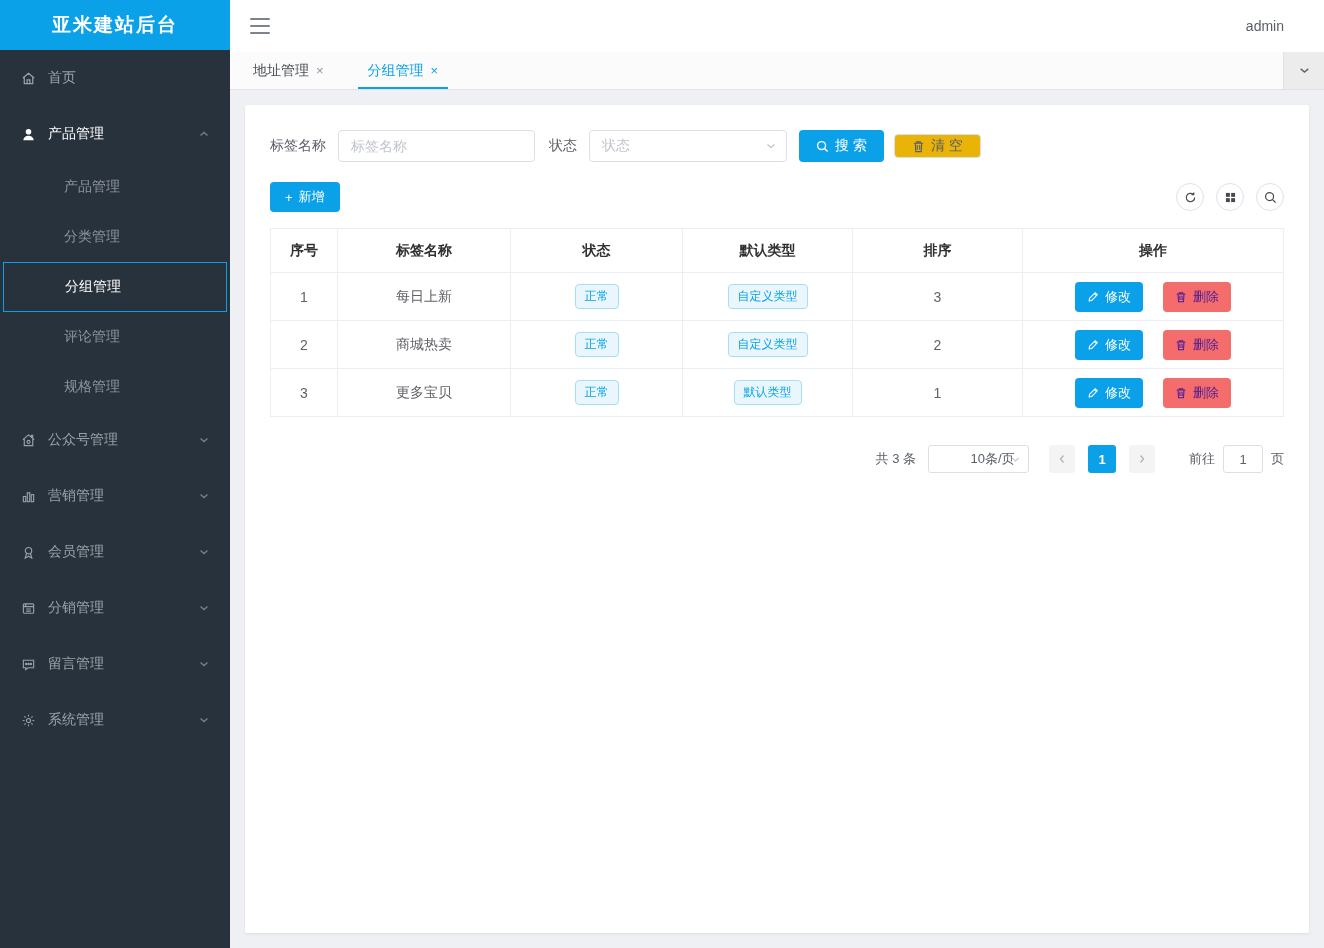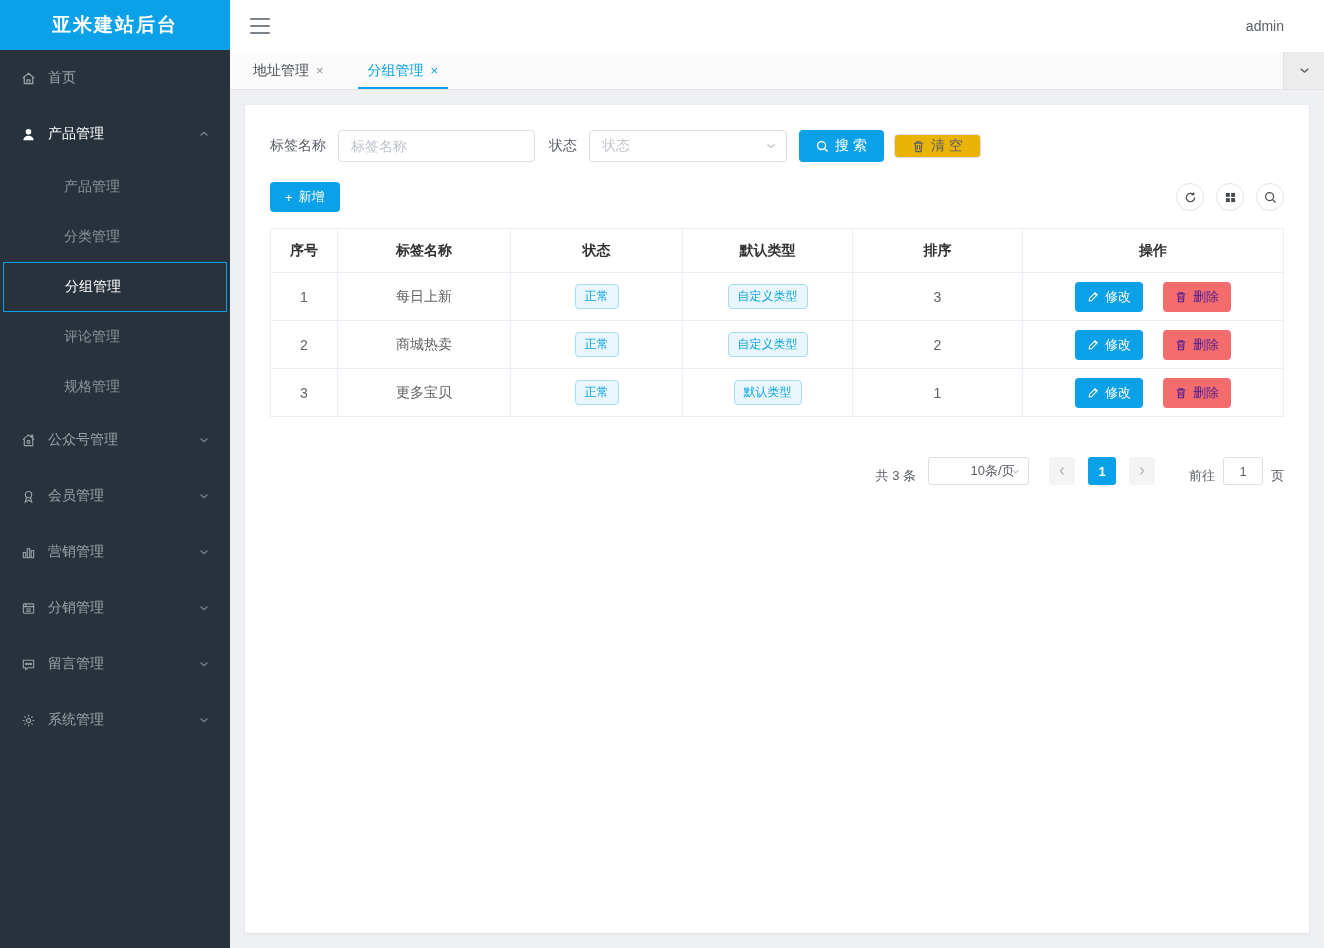--- a/index.html
+++ b/index.html
@@ -80,21 +80,21 @@
   col.c-index { width:67px; } col.c-name { width:173px; } col.c-status { width:172px; }
   col.c-type { width:170px; } col.c-sort { width:170px; } col.c-action { width:261px; }
 
   .tag { display:inline-block; padding:4px 9px; font-size:12px; line-height:1.3; border-radius:4px;
     background:#e9f7fd; border:1px solid #a7dcf5; color:#0aa1e9; }
 
   .btn-edit { height:30px; padding:0 12px; font-size:13px; margin-right:16px; }
   .btn-del { height:30px; padding:0 12px; font-size:13px; background:#f56c6c; color:#4c1d95; }
 
   
-  .pagination { display:flex; align-items:flex-end; justify-content:flex-end; margin-top:40px;
+  .pagination { display:flex; align-items:center; justify-content:flex-end; margin-top:28px;
     font-size:13px; color:#5a5e66; }
   .pg-total { margin-right:12px; }
   .pg-size { width:101px; height:28px; border:1px solid #dcdfe6; border-radius:3px; background:#fff;
     display:flex; align-items:center; justify-content:center; position:relative; cursor:pointer;padding-left:28px; }
   .pg-size .sel-chev { position:absolute; right:7px; color:#c0c4cc; display:flex; }
   .pg-btn { width:26px; height:28px; background:#f4f4f5; border-radius:3px; display:flex;
     align-items:center; justify-content:center; color:#b3b7bd; cursor:pointer; }
   .pg-prev { margin-left:20px; }
   .pg-page { min-width:28px; height:28px; background:#0aa1e9; color:#fff; border-radius:3px;
     display:flex; align-items:center; justify-content:center; margin:0 13px; font-weight:bold; cursor:pointer; }
@@ -162,41 +162,41 @@
       <span class="chev">
         <svg width="12" height="12" viewBox="0 0 12 12" fill="none" stroke="currentColor" stroke-width="1.4">
             <path d="M2.5 4.5 6 7.5 9.5 4.5"></path>
           </svg>
       </span>
     </div>
 
     <div class="menu-item">
       <span class="mi-icon">
         <svg viewBox="0 0 16 16" fill="none" stroke="currentColor" stroke-width="1.2">
-            <circle cx="8" cy="6" r="3.4"></circle>
-            <path d="M6 8.8 4.5 14 8 12 11.5 14 10 8.8"></path>
-          </svg>
-      </span>
-      <span>会员管理</span>
-      <span class="chev">
-        <svg width="12" height="12" viewBox="0 0 12 12" fill="none" stroke="currentColor" stroke-width="1.4">
-            <path d="M2.5 4.5 6 7.5 9.5 4.5"></path>
-          </svg>
-      </span>
-    </div>
-
-    <div class="menu-item">
-      <span class="mi-icon">
-        <svg viewBox="0 0 16 16" fill="none" stroke="currentColor" stroke-width="1.2">
             <rect x="2.5" y="8" width="2.6" height="5.5"></rect>
             <rect x="6.7" y="4" width="2.6" height="9.5"></rect>
             <rect x="10.9" y="6" width="2.6" height="7.5"></rect>
           </svg>
       </span>
       <span>营销管理</span>
+      <span class="chev">
+        <svg width="12" height="12" viewBox="0 0 12 12" fill="none" stroke="currentColor" stroke-width="1.4">
+            <path d="M2.5 4.5 6 7.5 9.5 4.5"></path>
+          </svg>
+      </span>
+    </div>
+
+    <div class="menu-item">
+      <span class="mi-icon">
+        <svg viewBox="0 0 16 16" fill="none" stroke="currentColor" stroke-width="1.2">
+            <circle cx="8" cy="6" r="3.4"></circle>
+            <path d="M6 8.8 4.5 14 8 12 11.5 14 10 8.8"></path>
+          </svg>
+      </span>
+      <span>会员管理</span>
       <span class="chev">
         <svg width="12" height="12" viewBox="0 0 12 12" fill="none" stroke="currentColor" stroke-width="1.4">
             <path d="M2.5 4.5 6 7.5 9.5 4.5"></path>
           </svg>
       </span>
     </div>
 
     <div class="menu-item">
       <span class="mi-icon">
         <svg viewBox="0 0 16 16" fill="none" stroke="currentColor" stroke-width="1.2">

